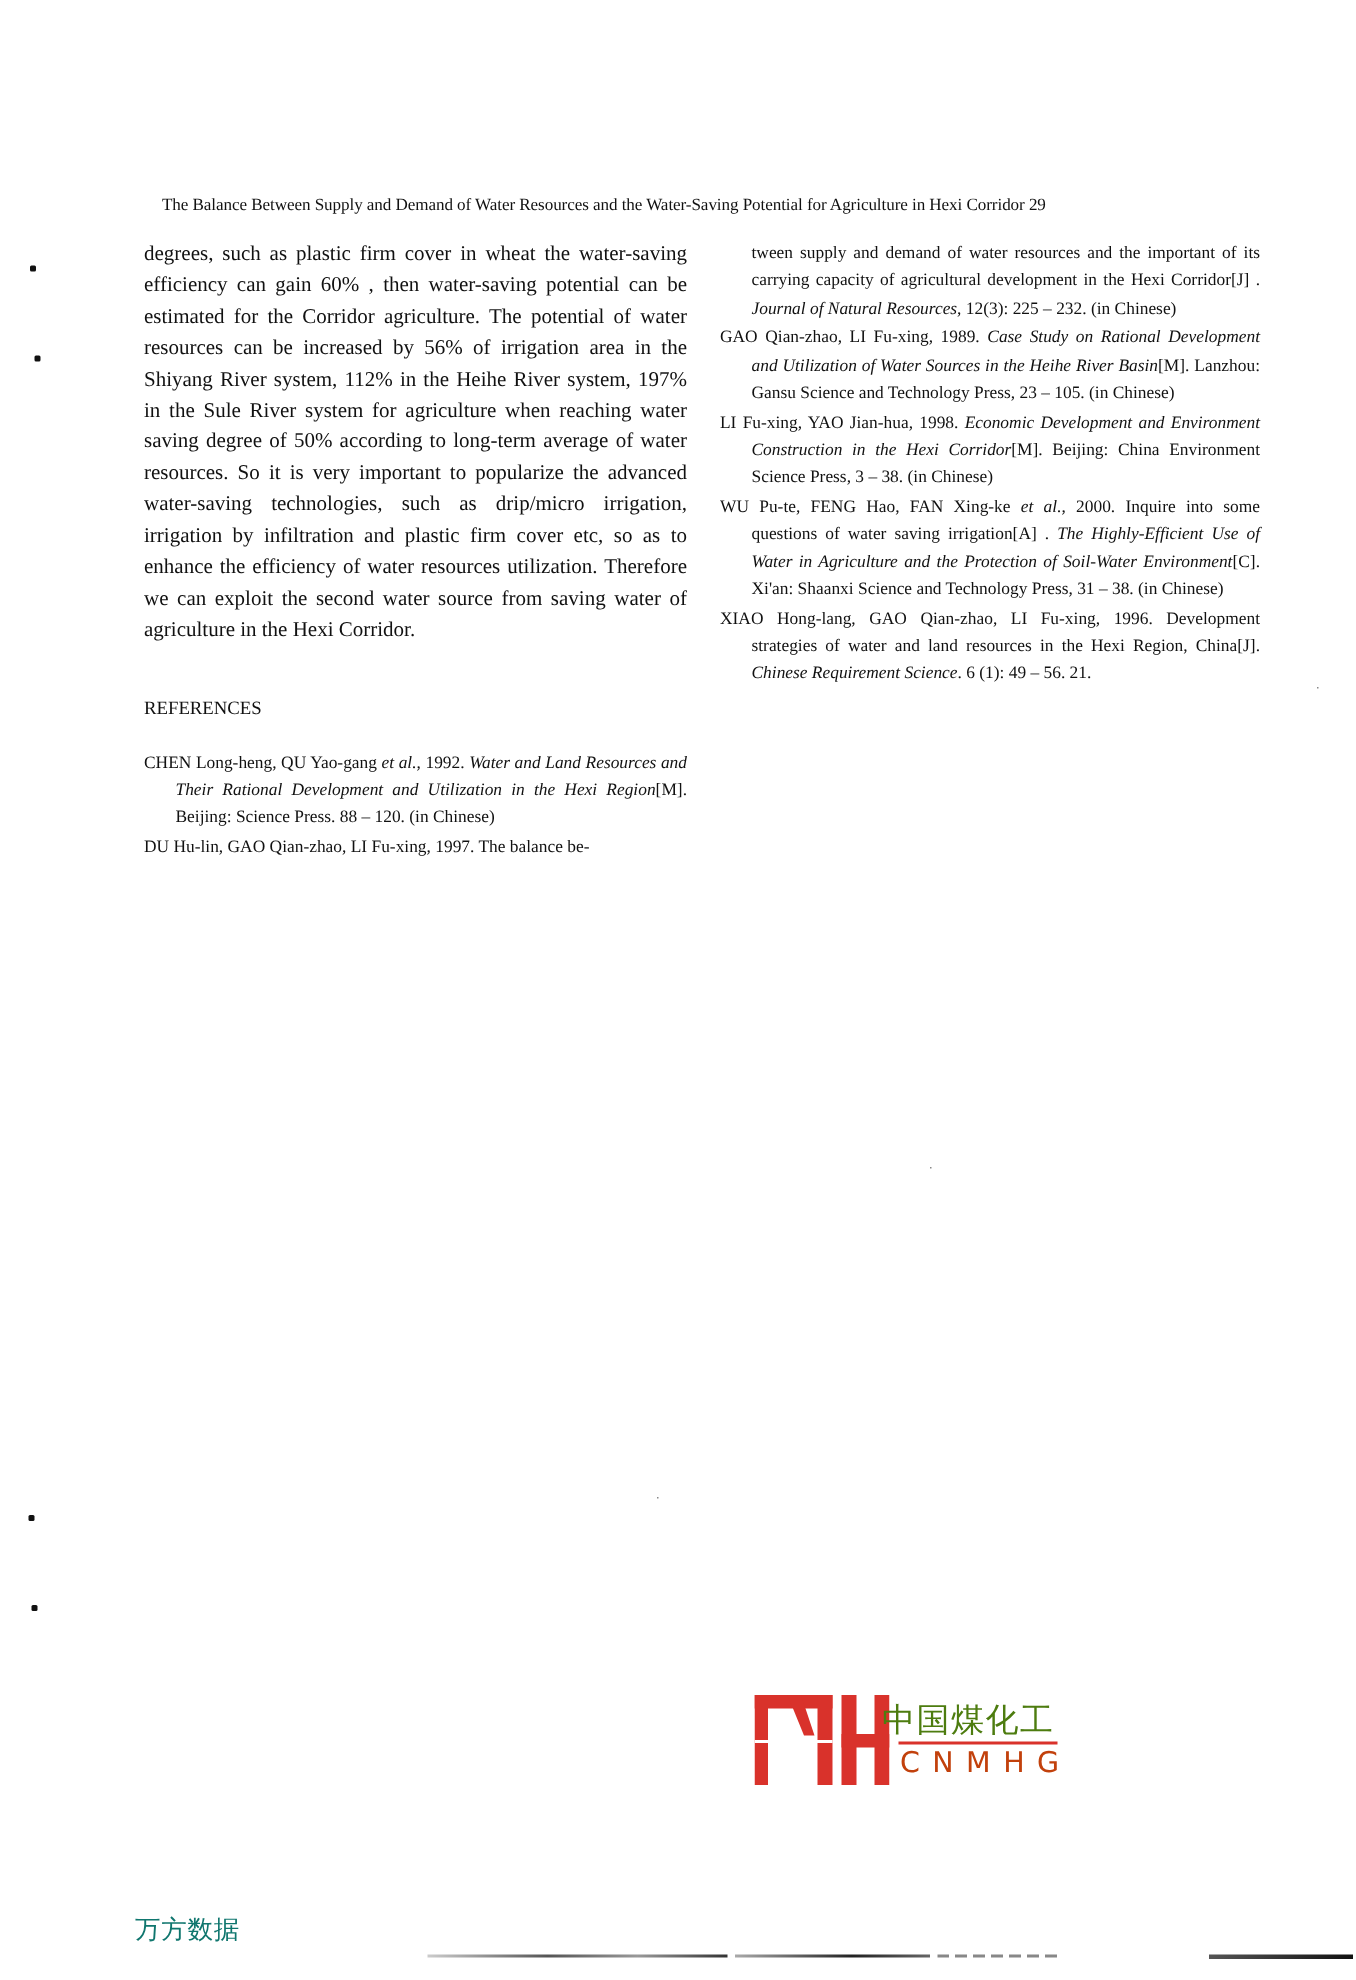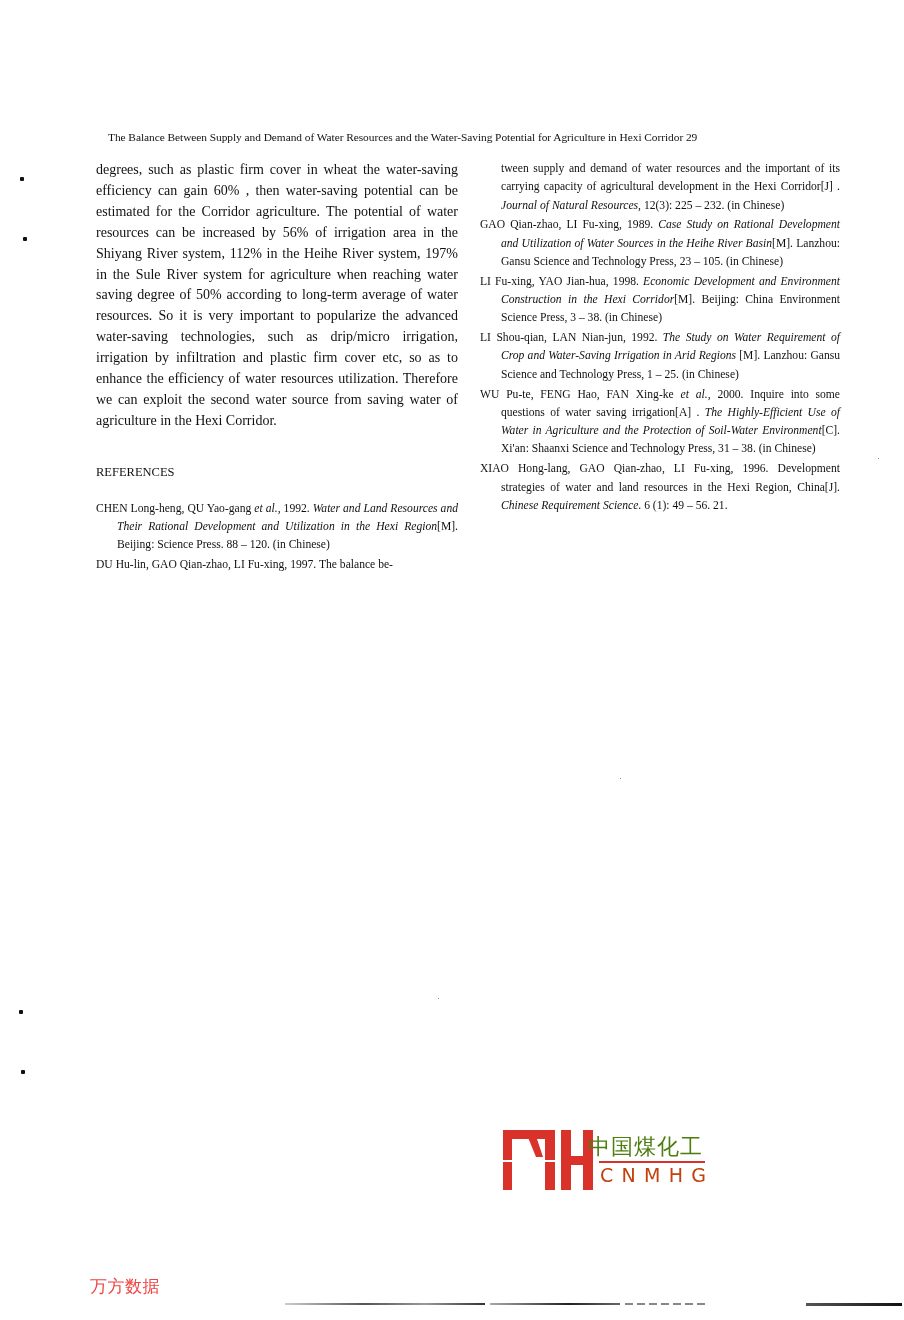--- a/index.html
+++ b/index.html
@@ -40,21 +40,21 @@
     position: absolute; left: 85px; top: 2px; font-family: "DejaVu Sans", sans-serif;
     font-size: 22px; color: #4d7c0f; letter-spacing: 1px; white-space: nowrap;
   }
   .logo-rule { position: absolute; left: 96px; top: 31px; width: 106px; height: 2px; background: #d9322b; }
   .logo-en {
     position: absolute; left: 97px; top: 34px; font-family: "DejaVu Sans", sans-serif;
     font-size: 19px; color: #c2410c; letter-spacing: 8.3px; white-space: nowrap;
   }
   .watermark {
     position: absolute; left: 90px; top: 1275px; font-family: "DejaVu Sans", sans-serif;
-    font-size: 17px; color: #ef4444; letter-spacing: 0.5px;
+    font-size: 17px; color: #0f766e; letter-spacing: 0.5px;
   }
   .scan-line { position: absolute; height: 2px; }
 </style>
 </head>
 <body>
 
 <div class="running-header">The Balance Between Supply and Demand of Water Resources and the Water-Saving Potential for Agriculture in Hexi Corridor 29</div>
 
 <div class="margin-dot" style="left:20px;top:177px;"></div>
 <div class="margin-dot" style="left:23px;top:237px;"></div>
@@ -84,23 +84,20 @@
     <li class="ref ref-cont">
       <span>tween supply and demand of water resources and the important of its carrying capacity of agricultural development in the Hexi Corridor[J] . </span><i>Journal of Natural Resources</i><span>, 12(3): 225 – 232. (in Chinese)</span>
     </li>
     <li class="ref">
       <span>GAO Qian-zhao, LI Fu-xing, 1989. </span><i>Case Study on Rational Development and Utilization of Water Sources in the Heihe River Basin</i><span>[M]. Lanzhou: Gansu Science and Technology Press, 23 – 105. (in Chinese)</span>
     </li>
     <li class="ref">
       <span>LI Fu-xing, YAO Jian-hua, 1998. </span><i>Economic Development and Environment Construction in the Hexi Corridor</i><span>[M]. Beijing: China Environment Science Press, 3 – 38. (in Chinese)</span>
     </li>
     <li class="ref">
-      <span>LI Shou-qian, LAN Nian-jun, 1992. </span><i>The Study on Water Requirement of Crop and Water-Saving Irrigation in Arid Regions</i><span> [M]. Lanzhou: Gansu Science and Technology Press, 1 – 25. (in Chinese)</span>
-    </li>
-    <li class="ref">
       <span>WU Pu-te, FENG Hao, FAN Xing-ke </span><i>et al.</i><span>, 2000. Inquire into some questions of water saving irrigation[A] . </span><i>The Highly-Efficient Use of Water in Agriculture and the Protection of Soil-Water Environment</i><span>[C]. Xi'an: Shaanxi Science and Technology Press, 31 – 38. (in Chinese)</span>
     </li>
     <li class="ref">
       <span>XIAO Hong-lang, GAO Qian-zhao, LI Fu-xing, 1996. Development strategies of water and land resources in the Hexi Region, China[J]. </span><i>Chinese Requirement Science</i><span>. 6 (1): 49 – 56. 21.</span>
     </li>
   </ul>
 </div>
 
 <div class="logo">
   <svg class="logo-mark" viewBox="0 0 90 60" width="90" height="60">

